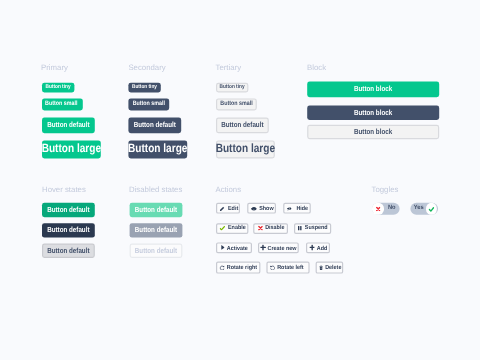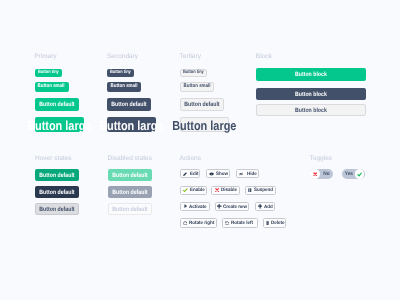--- a/index.html
+++ b/index.html
@@ -11,21 +11,21 @@
   .btn{position:absolute;display:flex;align-items:center;justify-content:center;
        box-sizing:border-box;border-radius:2px;white-space:nowrap;font-weight:700;line-height:1;}
   .green{background:#04c78e;color:#ffffff;}
   .navy{background:#42506a;color:#ffffff;}
   .light{background:#f3f3f3;color:#42506a;border:0.7px solid #d9dade;}
 
   .lab{display:block;transform:scaleX(0.84) translateY(0.09em);transform-origin:center;white-space:nowrap;}
   .b-tiny{font-size:4.7px;}
   .b-small{font-size:5.3px;}
   .b-default{font-size:6.2px;}
-  .b-large{font-size:13px;}
+  .b-large{font-size:10px;}
 
   
   .abtn{position:absolute;display:flex;align-items:center;justify-content:center;box-sizing:border-box;
         height:9.2px;border-radius:1.6px;background:#fcfcfd;border:0.8px solid #c8cad2;
         color:#2e3c55;font-size:4.9px;font-weight:700;white-space:nowrap;line-height:1;}
   .abtn svg{display:block;flex:none;}
   .abtn .ico{display:flex;align-items:center;position:absolute;margin-left:-0.8px;}
   .abtn > span[data-name="action-label"]{display:block;position:absolute;top:2.7px;transform:scaleX(0.92);transform-origin:left top;margin-left:-0.8px;}
 
   

